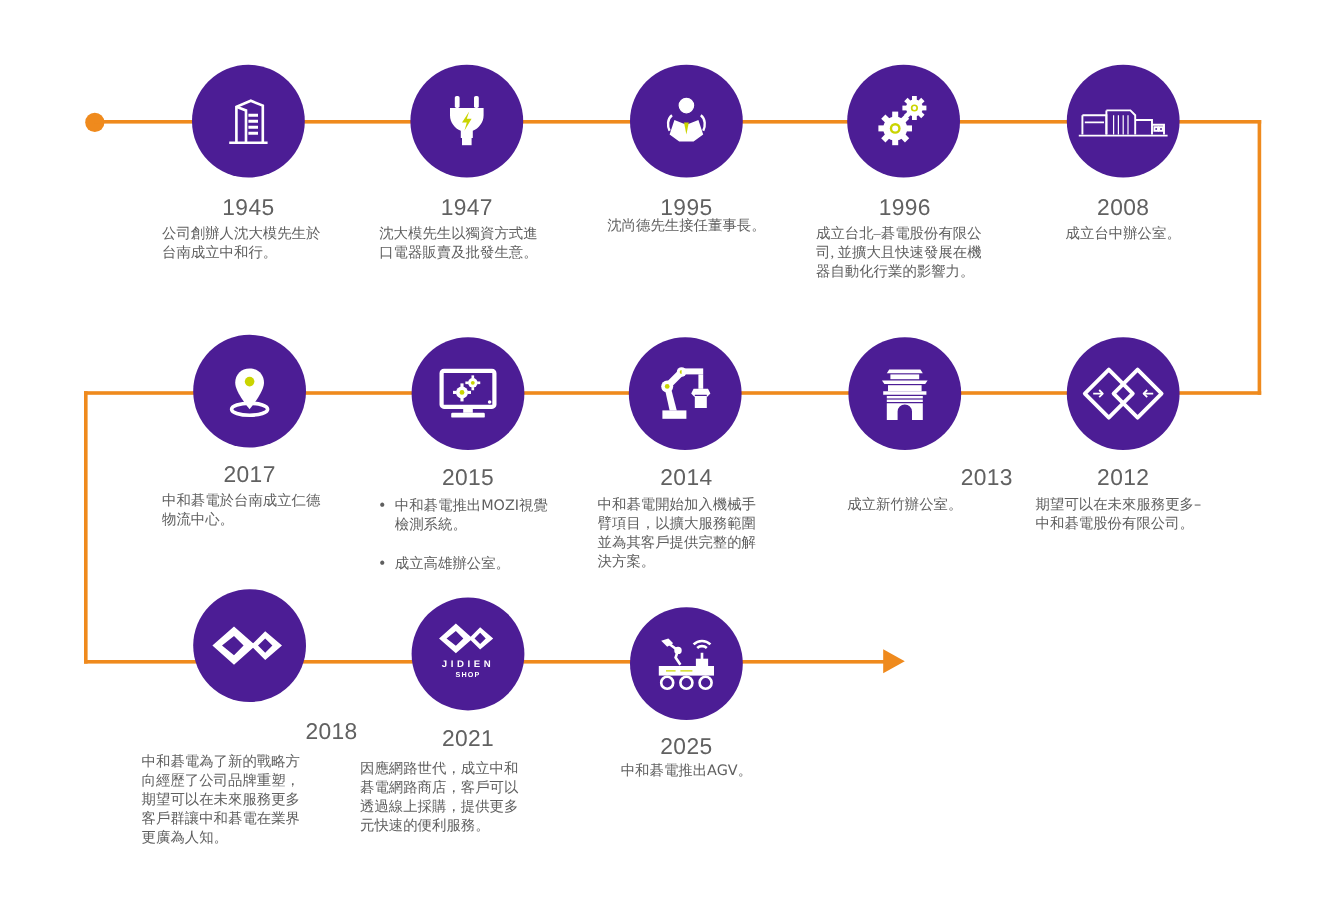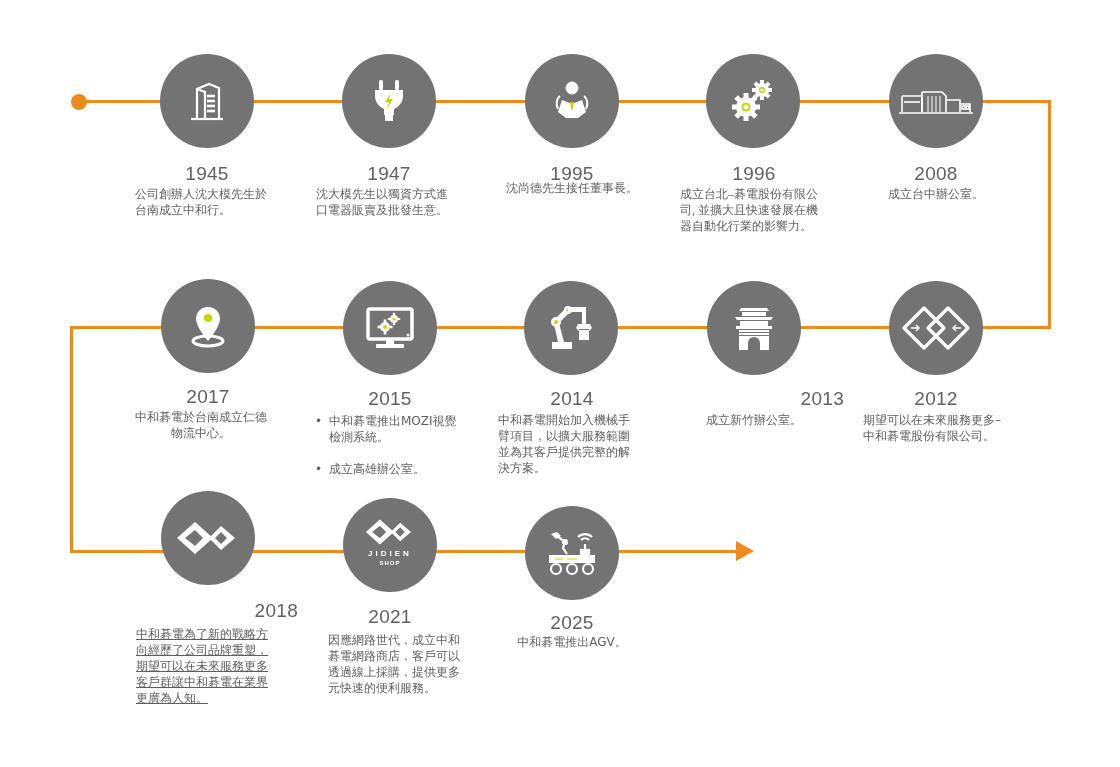--- a/index.html
+++ b/index.html
@@ -2,21 +2,21 @@
 <html><head>
 <meta charset="utf-8">
 <style>
   html, body { margin:0; padding:0; background:#ffffff; }
   body { width:1120px; height:767px; position:relative; overflow:hidden;
          font-family:"DejaVu Sans","Liberation Sans",sans-serif; color:#6b6b6b; }
   .line { position:absolute; background:#ef8a1d; }
   .start-dot { position:absolute; width:16px; height:16px; border-radius:50%; background:#ef8a1d; }
   .arrow-head { position:absolute; width:0; height:0; border-top:10px solid transparent;
                 border-bottom:10px solid transparent; border-left:18px solid #ef8a1d; }
-  .circle { position:absolute; width:94px; height:94px; border-radius:50%; background:#737373;
+  .circle { position:absolute; width:94px; height:94px; border-radius:50%; background:#4c1d95;
             display:flex; align-items:center; justify-content:center; }
   .circle svg { display:block; }
   .year { position:absolute; width:180px; text-align:center; font-family:"Liberation Sans",sans-serif;
           font-size:19px; color:#616161; letter-spacing:0.3px; }
   .desc { position:absolute; font-size:12px; line-height:16px; color:#5f5f5f; }
   .desc.center { text-align:center; }
   .desc p { margin:0; }
   .bullets { list-style:none; padding:0; margin:0; }
   .bullets li { position:relative; padding-left:14px; margin-bottom:16px; }
   .bullets li::before { content:"•"; position:absolute; left:0; top:0; }
@@ -152,21 +152,21 @@
 </div>
 
 <div class="circle" style="left:161px;top:279px;">
   <svg width="40" height="46" viewBox="0 0 40 46">
     <path d="M20 4c-7 0-12 5-12 12 0 8 12 22 12 22s12-14 12-22c0-7-5-12-12-12z" fill="#fff"></path>
     <circle cx="20" cy="15" r="4" fill="#cad400"></circle>
     <ellipse cx="20" cy="38" rx="15" ry="5" fill="none" stroke="#fff" stroke-width="3"></ellipse>
   </svg>
 </div>
 <div class="year" style="left:118px;top:386px;">2017</div>
-<div class="desc" style="left:135px;top:409px;text-align:center;">
+<div class="desc" style="left:135px;top:409px;">
   <p>中和碁電於台南成立仁德</p>
     <p>物流中心。</p>
 </div>
 
 <div class="circle" style="left:343px;top:281px;">
   <svg width="52" height="46" viewBox="0 0 52 46">
     <rect x="4" y="4" width="44" height="30" rx="2" fill="none" stroke="#fff" stroke-width="3.5"></rect>
     <circle cx="44" cy="30" r="1.5" fill="#fff"></circle>
     <rect x="22" y="34" width="8" height="5" fill="#fff"></rect>
     <rect x="12" y="39" width="28" height="4" rx="1" fill="#fff"></rect>
@@ -261,38 +261,38 @@
     <p>中和碁電股份有限公司。</p>
 </div>
 
 <div class="circle" style="left:161px;top:491px;">
   <svg width="66" height="36" viewBox="0 0 66 36" fill="#fff">
     <path d="M20 2L38 18 20 34 2 18z M20 10L10 18 20 26 28 18z" fill-rule="evenodd"></path>
     <path d="M46 6L60 18 46 30 34 18z M46 12L40 18 46 24 52 18z" fill-rule="evenodd"></path>
   </svg>
 </div>
 <div class="year" style="left:118px;top:600px;text-align:right;">2018</div>
-<div class="desc" style="left:136px;top:626px;text-decoration:underline;">
+<div class="desc" style="left:118px;top:626px;">
   <p>中和碁電為了新的戰略方</p>
     <p>向經歷了公司品牌重塑，</p>
     <p>期望可以在未來服務更多</p>
     <p>客戶群讓中和碁電在業界</p>
     <p>更廣為人知。</p>
 </div>
 
 <div class="circle" style="left:343px;top:498px;flex-direction:column;">
   <svg width="54" height="28" viewBox="0 0 66 36" fill="#fff" style="margin-top:-6px;">
     <path d="M20 2L38 18 20 34 2 18z M20 10L10 18 20 26 28 18z" fill-rule="evenodd"></path>
     <path d="M46 6L60 18 46 30 34 18z M46 12L40 18 46 24 52 18z" fill-rule="evenodd"></path>
   </svg>
   <div class="shop-text" style="font-size:8px;letter-spacing:3px;margin-top:4px;">JIDIEN</div>
   <div class="shop-text" style="font-size:6px;letter-spacing:1px;margin-top:2px;">SHOP</div>
 </div>
 <div class="year" style="left:300px;top:606px;">2021</div>
-<div class="desc" style="left:328px;top:632px;">
+<div class="desc" style="left:300px;top:632px;">
   <p>因應網路世代，成立中和</p>
     <p>碁電網路商店，客戶可以</p>
     <p>透過線上採購，提供更多</p>
     <p>元快速的便利服務。</p>
 </div>
 
 <div class="circle" style="left:525px;top:506px;">
   <svg width="54" height="46" viewBox="0 0 54 46" fill="none" stroke="#fff" stroke-width="2.2">
     <path d="M6 4l6-2 4 4-5 3z" fill="#fff" stroke="none"></path>
     <path d="M12 6l8 6-2 6 4 6"></path>

